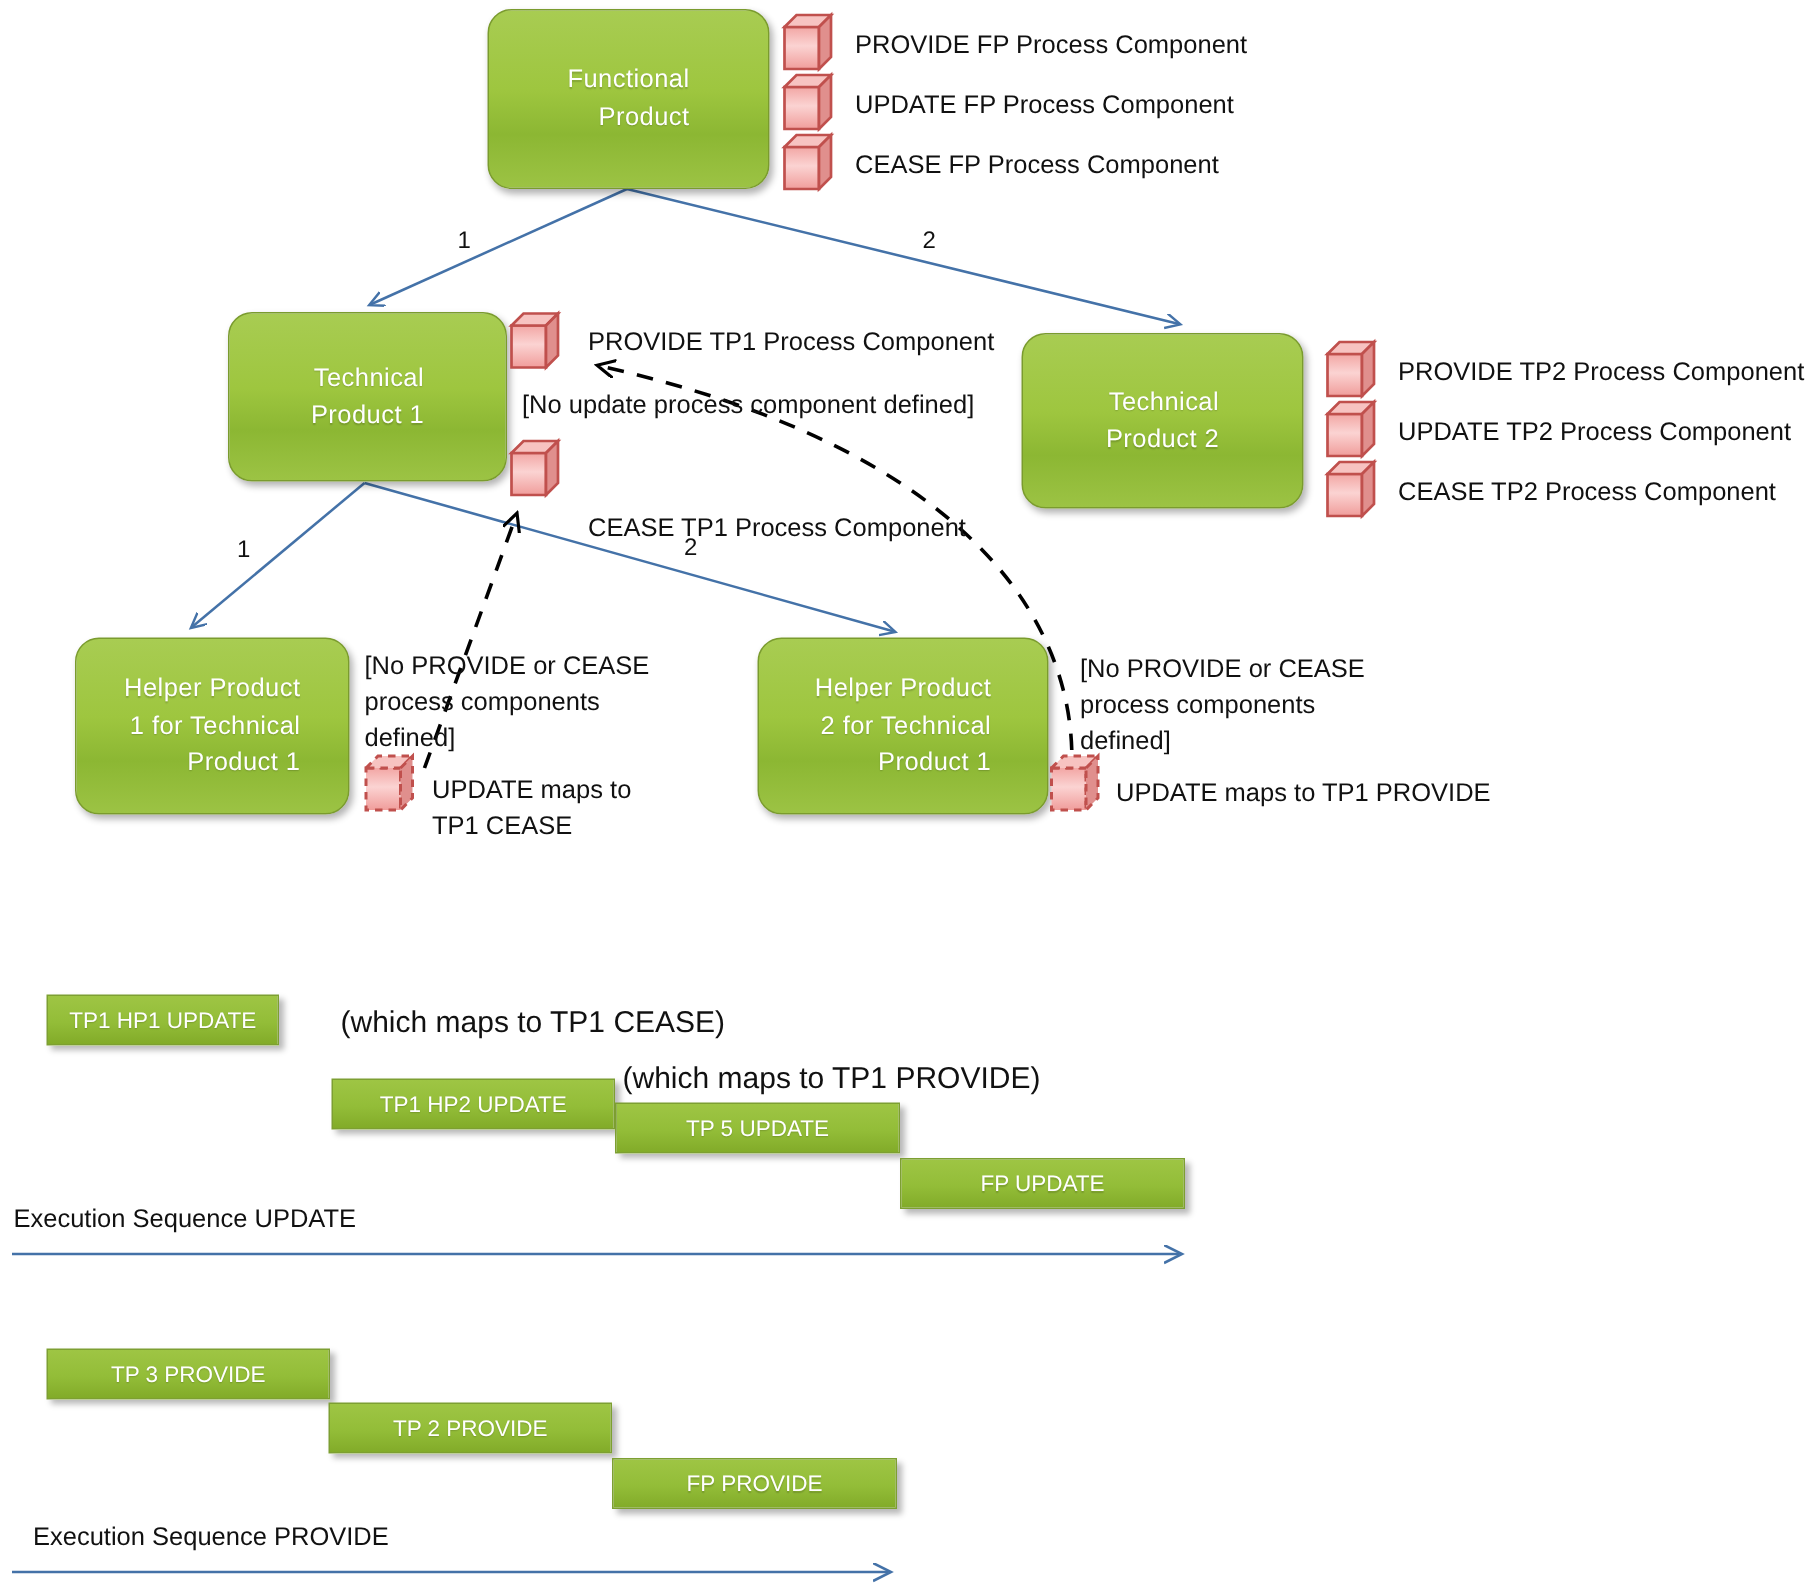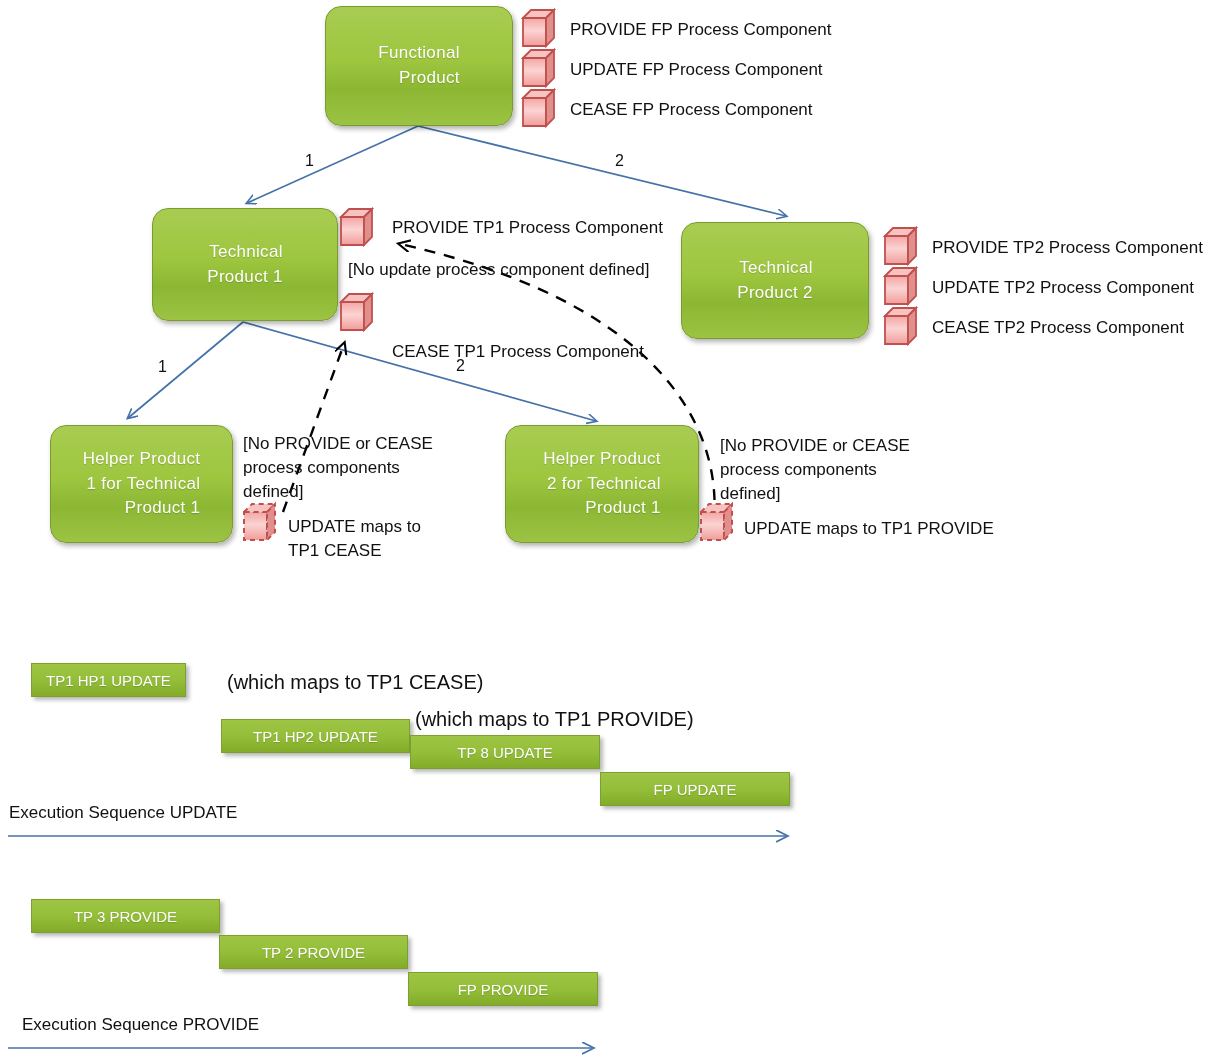--- a/index.html
+++ b/index.html
@@ -277,21 +277,21 @@
     <span>TP1 HP1 UPDATE</span>
   </div>
   <div class="seq-note" style="left:227px; top:671px;">(which maps to TP1 CEASE)</div>
 
   <div class="seq-bar" style="left:221px; top:700px; width:189px; height:34px;margin-top:19px;">
     <span>TP1 HP2 UPDATE</span>
   </div>
   <div class="seq-note" style="left:415px; top:708px;">(which maps to TP1 PROVIDE)</div>
 
   <div class="seq-bar" style="left:410px; top:735px; width:190px; height:34px;">
-    <span>TP 8 UPDATE</span>
+    <span>TP 5 UPDATE</span>
   </div>
 
   <div class="seq-bar" style="left:600px; top:772px; width:190px; height:34px;">
     <span>FP UPDATE</span>
   </div>
 
   <div class="seq-caption" style="left:9px; top:803px;">Execution Sequence UPDATE</div>
 
   <div class="seq-bar" style="left:31px; top:899px; width:189px; height:34px;">
     <span>TP 3 PROVIDE</span>

